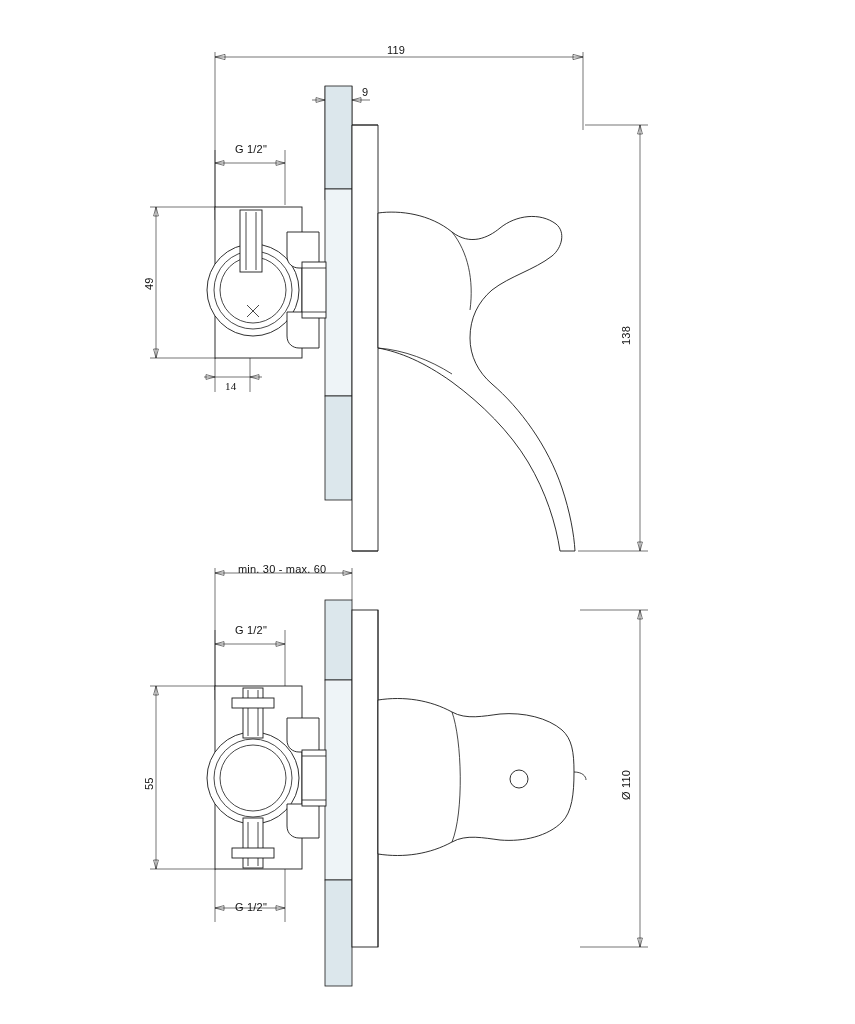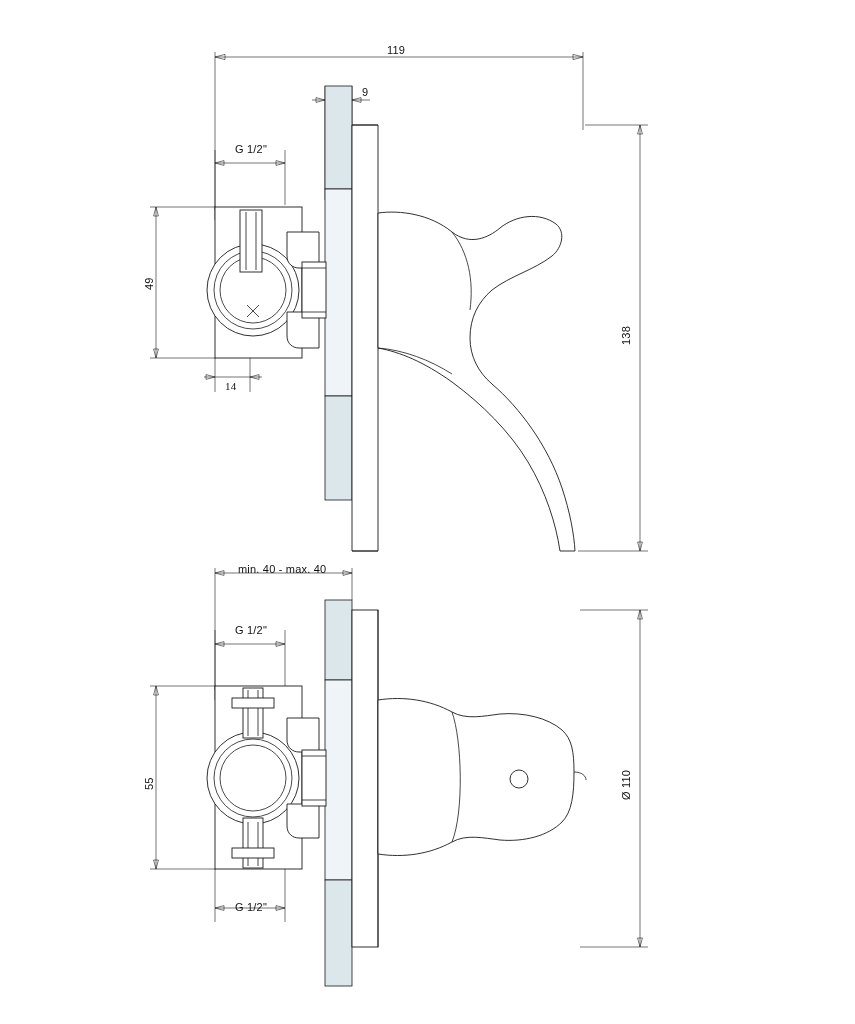--- a/index.html
+++ b/index.html
@@ -267,21 +267,21 @@
   <div class="dimtext" style="left:362px; top:86px;">9</div>
 
   <div class="dimtext" style="left:235px; top:143px;">G 1/2"</div>
 
   <div class="dimtext vert" style="left:143px; top:290px;">49</div>
 
   <div class="dimtext" style="left:225px; top:380px;font-family:Liberation Serif, serif;">14</div>
 
   <div class="dimtext vert" style="left:620px; top:345px;">138</div>
 
-  <div class="dimtext" style="left:238px; top:563px;">min. 40 - max. 40</div>
+  <div class="dimtext" style="left:238px; top:563px;">min. 30 - max. 60</div>
 
   <div class="dimtext" style="left:235px; top:624px;">G 1/2"</div>
 
   <div class="dimtext vert" style="left:143px; top:790px;">55</div>
 
   <div class="dimtext" style="left:235px; top:901px;">G 1/2"</div>
 
   <div class="dimtext vert" style="left:620px; top:800px;">Ø 110</div>
 
 </div>

